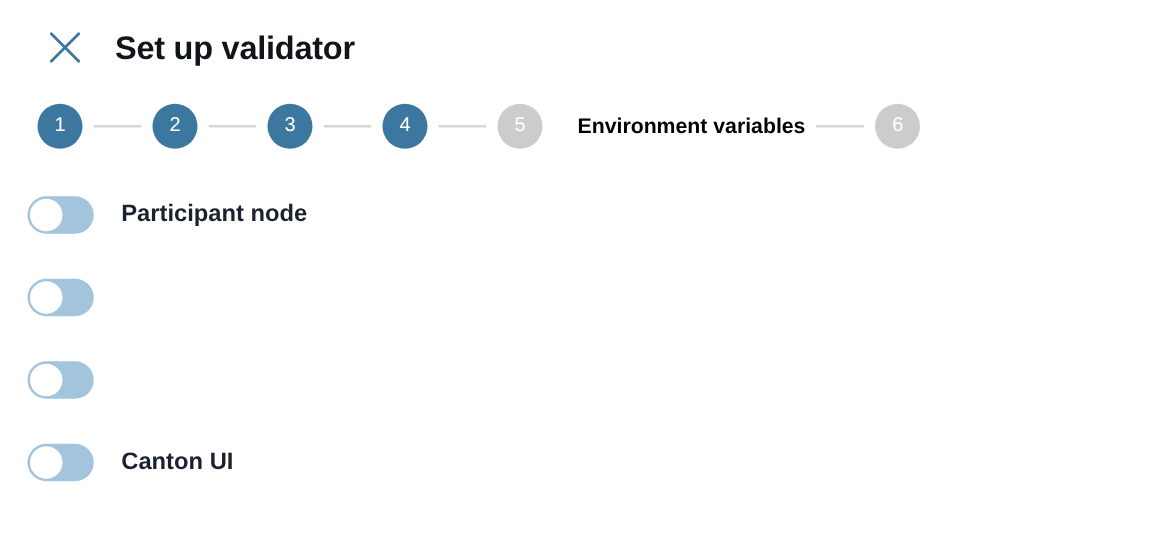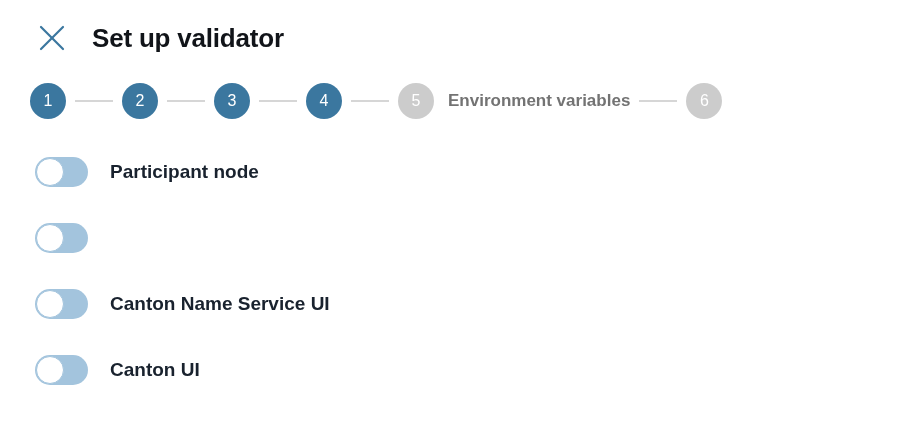--- a/index.html
+++ b/index.html
@@ -84,38 +84,38 @@
     flex: 0 0 auto;
     cursor: pointer;
   }
   .step-circle.done {
     background: #3b779f;
   }
   .step-circle.pending {
     background: #cccccc;
   }
   .step-label {
-    margin-left: 14px;
+    margin-left: 28px;
     font-size: 17px;
     font-weight: bold;
-    color: #737373;
+    color: #000000;
     white-space: nowrap;
   }
   .connector {
     width: 38px;
     height: 2px;
     background: #d6d6d6;
     margin: 0 9px;
     flex: 0 0 auto;
   }
 
   
   .rows {
     position: absolute;
-    left: 35px;
+    left: 22px;
     top: 139px;
     width: 860px;
   }
   .toggle-row {
     height: 66px;
     display: flex;
     align-items: center;
   }
   .switch {
     position: relative;
@@ -206,21 +206,20 @@
     <div class="toggle-row">
       <div class="switch">
         <div class="knob"></div>
       </div>
     </div>
 
     <div class="toggle-row">
       <div class="switch">
         <div class="knob"></div>
       </div>
-      <div class="row-label">Canton Name Service UI</div>
     </div>
 
     <div class="toggle-row">
       <div class="switch">
         <div class="knob"></div>
       </div>
       <div class="row-label">Canton UI</div>
     </div>
 
   </div>

